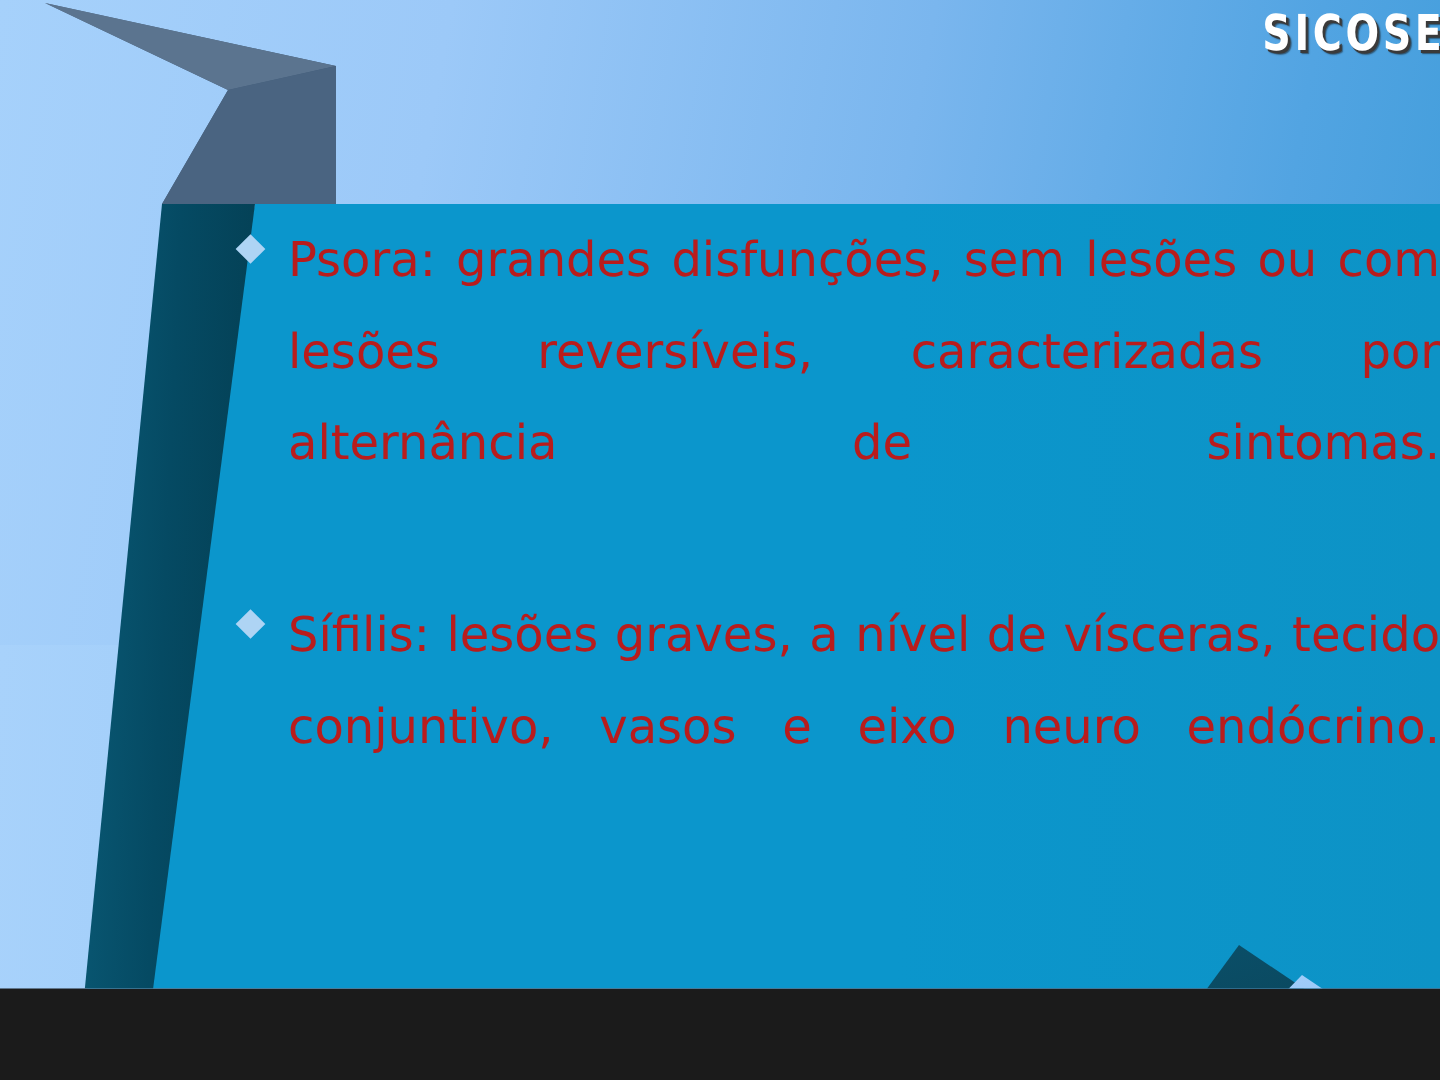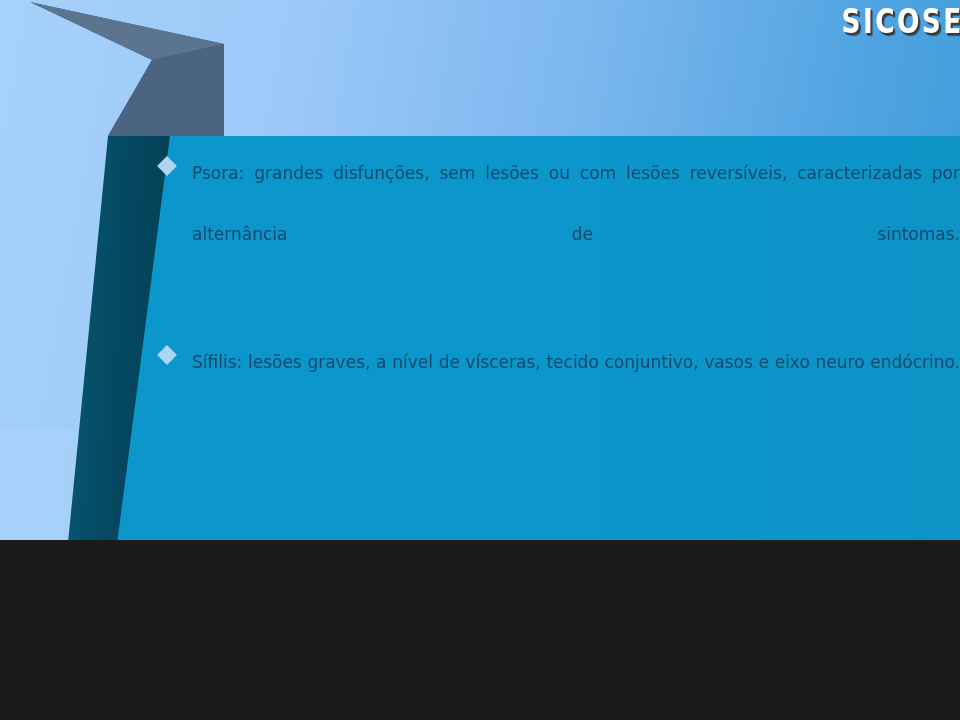--- a/index.html
+++ b/index.html
@@ -4,21 +4,21 @@
 <title>Slide</title>
 <style>
   html, body {
     margin: 0;
     padding: 0;
     background: #1b1b1b;
   }
   #slide {
     position: relative;
     width: 960px;
-    height: 540px;
+    height: 659px;
     overflow: hidden;
     font-family: "DejaVu Sans", sans-serif;
     background: #9bcbfa;
   }
 
   
   #bg {
     position: absolute;
     inset: 0;
     background: linear-gradient(100deg, #a6d1fb 0%, #9cc9f8 28%, #7ab6ee 58%, #52a4e2 82%, #3b9bd8 100%);
@@ -73,22 +73,22 @@
     flex: 0 0 auto;
     width: 14px;
     height: 14px;
     background: #aed4f4;
     transform: rotate(45deg);
     margin-top: 16px;
     margin-right: 18px;
   }
   .bullet-text {
     flex: 1 1 auto;
-    color: #0c4a6e;
-    font-size: 17px;
+    color: #b91c1c;
+    font-size: 32px;
     line-height: 61px;
     text-align: justify;
     text-justify: inter-word;
     font-family: "DejaVu Sans", sans-serif;
     font-weight: 400;
   }
   .bullet-text::after {
     content: "";
     display: inline-block;
     width: 100%;

